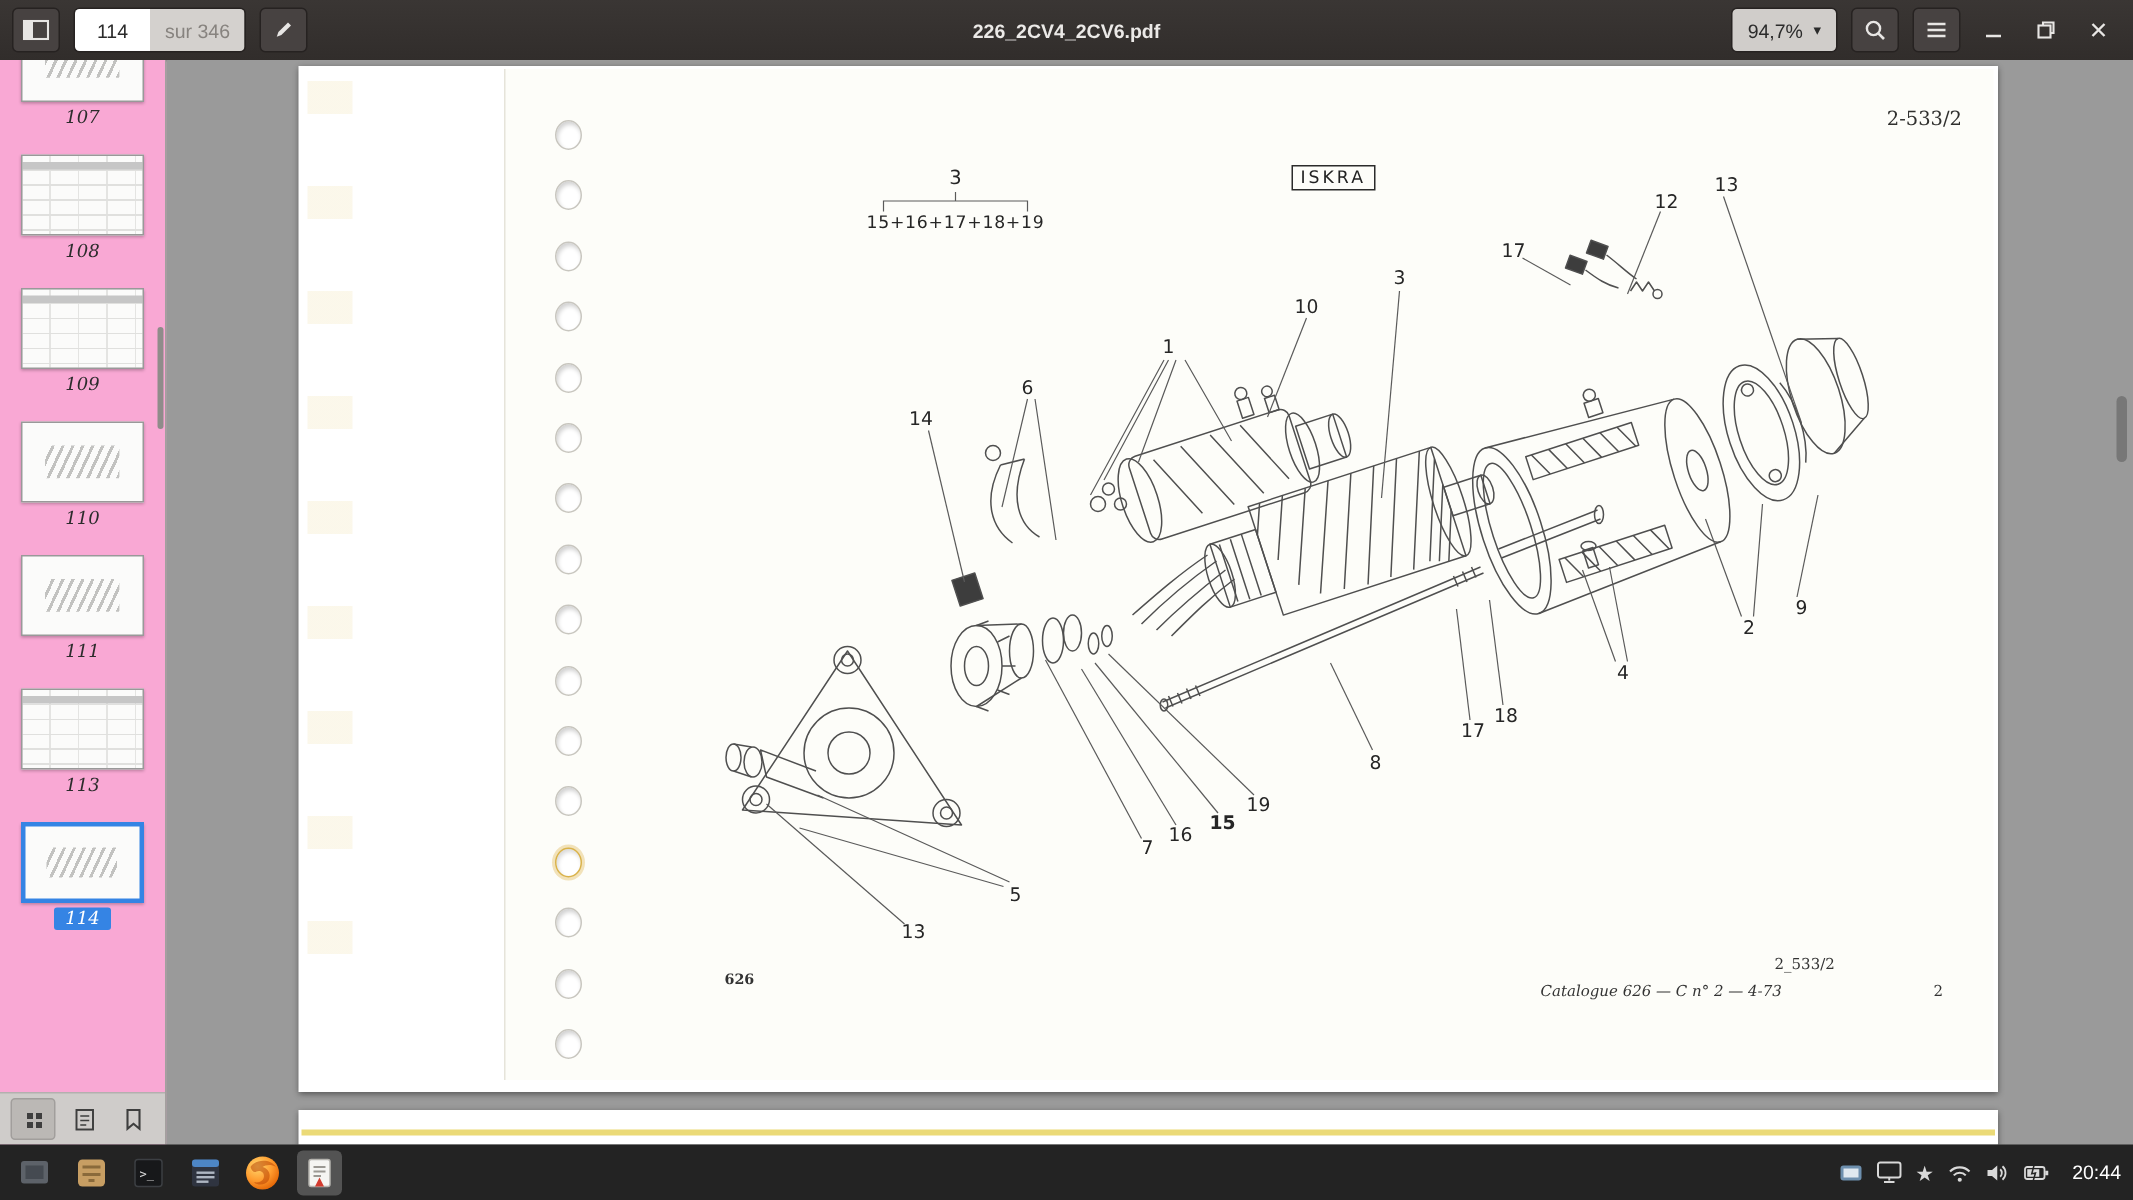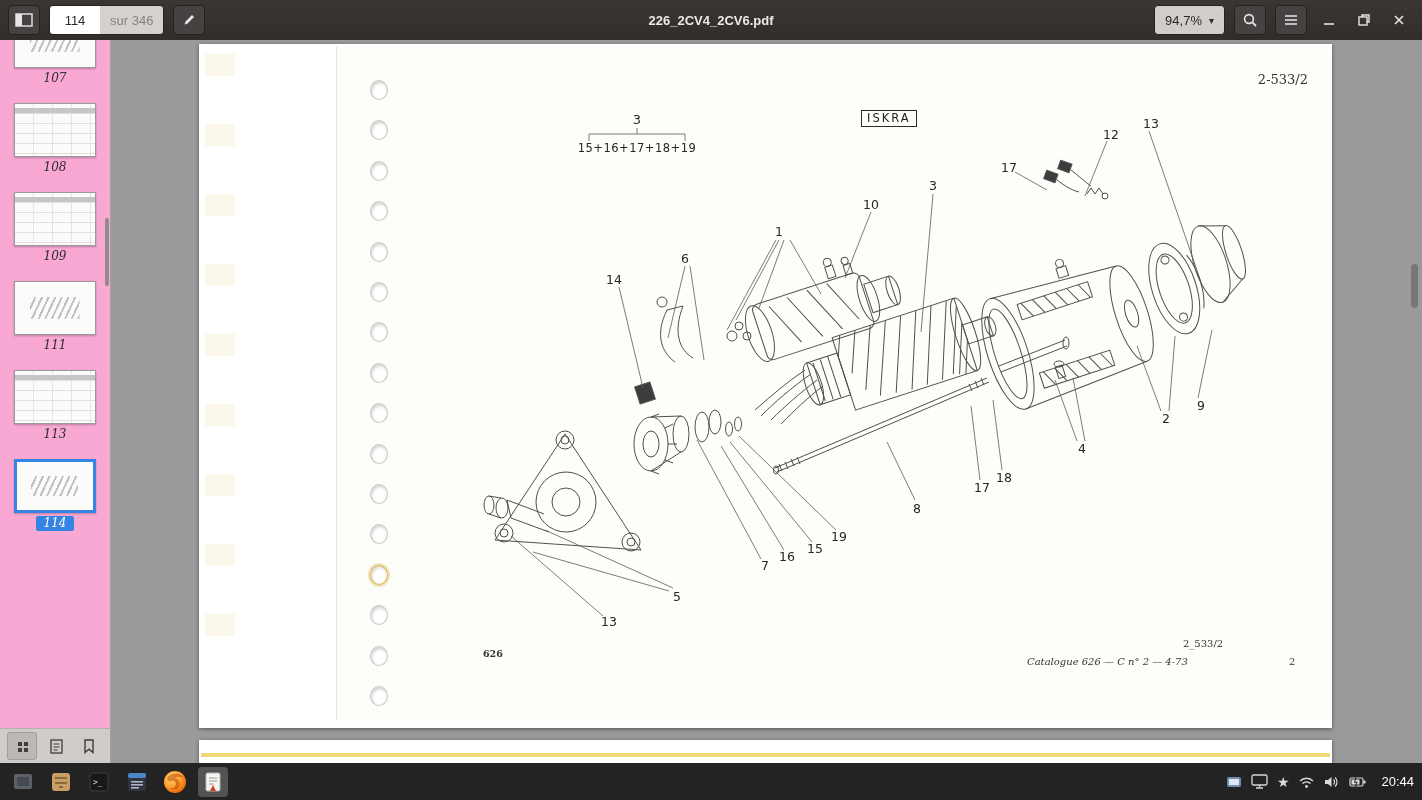--- a/index.html
+++ b/index.html
@@ -163,20 +163,24 @@
           <div class="thumb-item">
             <div class="thumb-img mini-table"></div>
             <div class="thumb-label">108</div>
           </div>
           <div class="thumb-item">
             <div class="thumb-img mini-table"></div>
             <div class="thumb-label">109</div>
           </div>
           <div class="thumb-item">
             <div class="thumb-img mini-diagram"></div>
+            <div class="thumb-label">110</div>
+          </div>
+          <div class="thumb-item">
+            <div class="thumb-img mini-diagram"></div>
             <div class="thumb-label">111</div>
           </div>
           <div class="thumb-item">
             <div class="thumb-img mini-table"></div>
             <div class="thumb-label">113</div>
           </div>
           <div class="thumb-item selected">
             <div class="thumb-img mini-diagram"></div>
             <div class="thumb-label">114</div>
           </div>
@@ -359,21 +363,21 @@
             <span class="callout" style="left: 580px; top: 187px;">1</span>
             <span class="callout" style="left: 486px; top: 214px;">6</span>
             <span class="callout" style="left: 415px; top: 235px;">14</span>
             <span class="callout" style="left: 967px; top: 374px;">2</span>
             <span class="callout" style="left: 1002px; top: 361px;">9</span>
             <span class="callout" style="left: 883px; top: 404px;">4</span>
             <span class="callout" style="left: 805px; top: 433px;">18</span>
             <span class="callout" style="left: 783px; top: 443px;">17</span>
             <span class="callout" style="left: 718px; top: 464px;">8</span>
             <span class="callout" style="left: 640px; top: 492px;">19</span>
-            <span class="callout" style="left: 616px; top: 504px;">15</span>
+            <span class="callout" style="left: 616px; top: 504px; font-weight: bold;">15</span>
             <span class="callout" style="left: 588px; top: 512px;">16</span>
             <span class="callout" style="left: 566px; top: 521px;">7</span>
             <span class="callout" style="left: 478px; top: 552px;">5</span>
             <span class="callout" style="left: 410px; top: 577px;">13</span>
           </div>
 
         <div class="page-ref">2-533/2</div>
         <div class="brand-box">ISKRA</div>
         <div class="group-num">3</div>
         <div class="group-parts">15+16+17+18+19</div>

